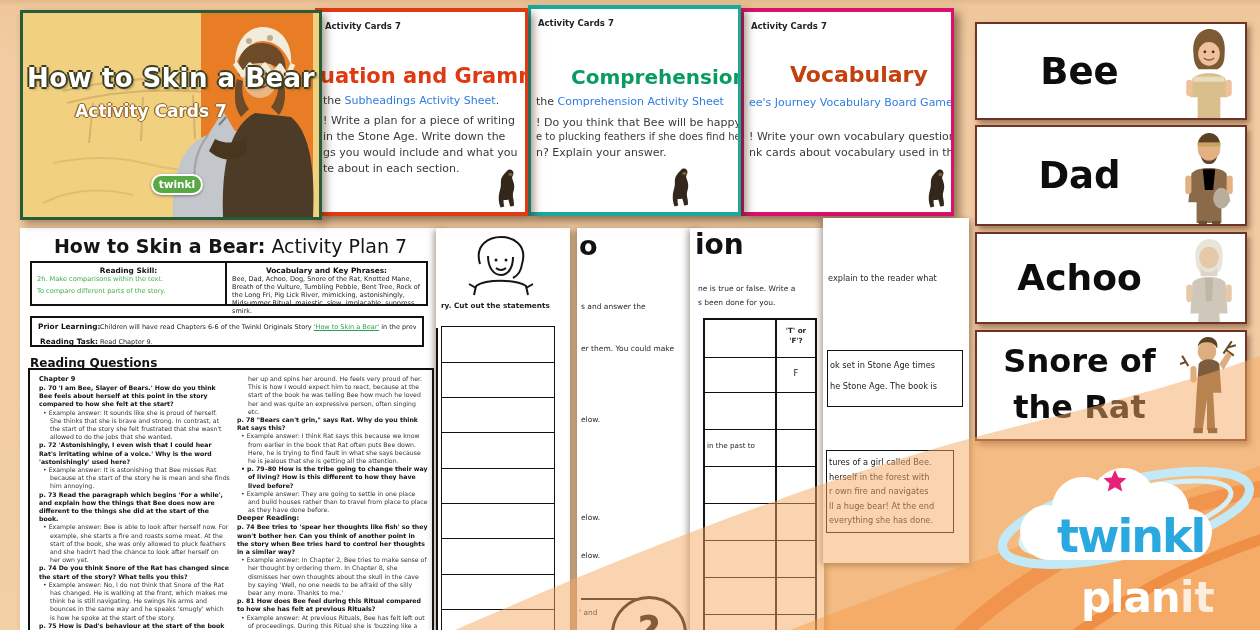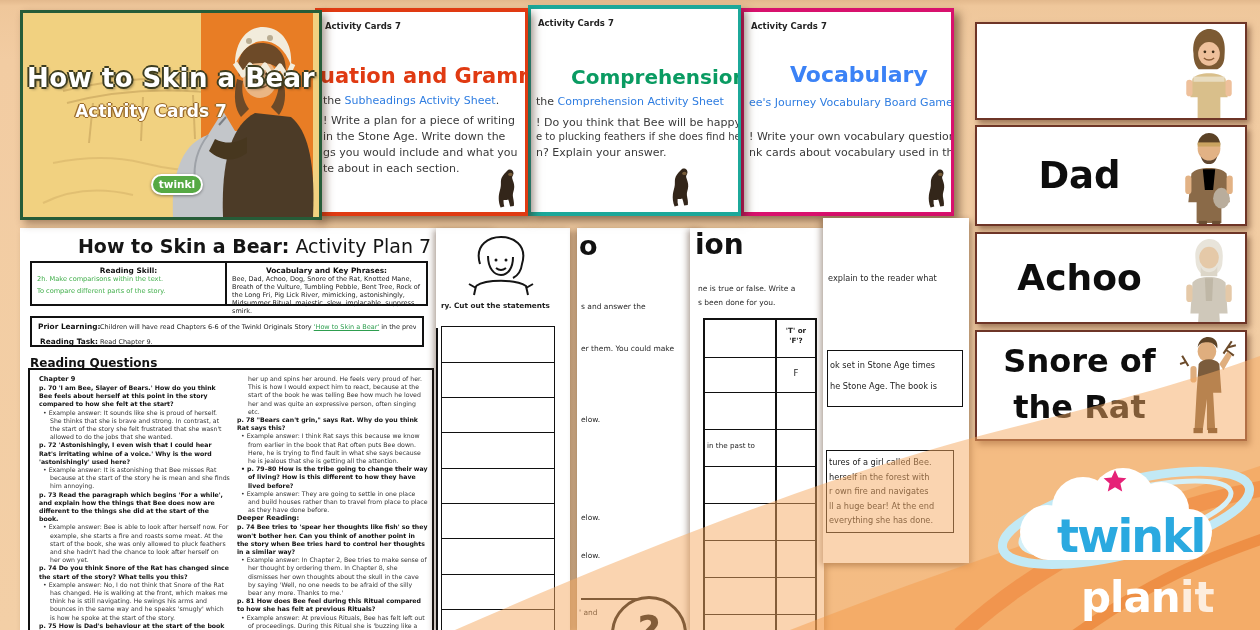--- a/index.html
+++ b/index.html
@@ -19,38 +19,38 @@
 
   
   .acard{position:absolute;width:207px;height:200px;background:#fff;overflow:hidden;box-shadow:5px 5px 9px rgba(60,35,15,.55);}
   #cardA{left:315px;top:8px;border:3px solid #e03a12;border-top-width:4px;border-bottom-width:4px;z-index:8;}
   #cardB{left:528px;top:5px;border:3px solid #1ca89a;border-top-width:4px;border-bottom-width:4px;height:203px;z-index:7;}
   #cardC{left:741px;top:8px;border:3px solid #d8116d;border-top-width:4px;border-bottom-width:4px;z-index:6;}
   .acard .hdr{position:absolute;left:7px;top:9px;font-size:8.5px;font-weight:bold;color:#222;}
   .acard .ttl{position:absolute;font-weight:bold;white-space:nowrap;}
   #cardA .ttl{left:2px;top:52px;font-size:21px;color:#e03a12;}
   #cardB .ttl{left:40px;top:56px;font-size:20px;color:#0a9b62;}
-  #cardC .ttl{left:46px;top:50px;font-size:22px;color:#3b82f6;}
+  #cardC .ttl{left:46px;top:50px;font-size:22px;color:#c2410c;}
   .ln{position:absolute;left:5px;font-size:11px;color:#3a3a3a;white-space:nowrap;}
   .lnk{color:#2f7de1;font-weight:normal;}
   .bear{position:absolute;width:22px;height:42px;}
 
   
   .ncard{position:absolute;left:975px;width:268px;background:#fff;border:2px solid #6e3527;box-shadow:3px 4px 6px rgba(80,40,20,.5);overflow:hidden;z-index:10;}
   .nlab{position:absolute;left:0;width:205px;text-align:center;font-weight:bold;color:#0d0d0d;}
   .nchar{position:absolute;right:5px;top:3px;bottom:3px;width:62px;}
   #nc-bee{top:22px;height:94px;}   #nc-bee .nlab{top:26px;font-size:37px;}
   #nc-dad{top:125px;height:97px;}  #nc-dad .nlab{top:27px;font-size:37px;}
   #nc-achoo{top:232px;height:88px;}#nc-achoo .nlab{top:23px;font-size:36px;}
   #nc-snore{top:330px;height:107px;}
   #nc-snore .l1{top:10px;font-size:32px;}
   #nc-snore .l2{top:56px;font-size:32px;}
 
   
-  #plan{left:20px;top:228px;width:421px;height:402px;background:#fff;box-shadow:4px 3px 7px rgba(70,40,20,.4);overflow:hidden;z-index:3;padding-left:48px;}
+  #plan{left:20px;top:228px;width:421px;height:402px;background:#fff;box-shadow:4px 3px 7px rgba(70,40,20,.4);overflow:hidden;z-index:3;}
   #plan-title{left:0;right:0;top:7px;text-align:center;font-size:19px;color:#151515;}
   #plan-title .tb{font-weight:bold;}
   #tbl1{left:10px;top:33px;width:394px;height:41px;border:2.5px solid #111;display:flex;}
   #tbl1 .c1{width:183px;border-right:2.5px solid #111;padding:3px 5px;}
   #tbl1 .c2{flex:1;padding:3px 5px;}
   .lab{font-size:7.4px;font-weight:bold;color:#111;text-align:center;}
   .green{font-size:6.6px;color:#3fae49;}
   .green2{margin-top:4px;}
   #vocab-text{font-size:6.5px;line-height:8.1px;color:#222;}
   #tbl2{left:10px;top:88px;width:394px;height:31px;border:2.5px solid #111;padding:4px 6px;box-sizing:border-box;}
@@ -178,20 +178,21 @@
     <div class="ln" style="top:84px"><span class="lnk">ee's Journey Vocabulary Board Game</span></div>
     <div class="ln" style="top:118px">! Write your own vocabulary questions</div>
     <div class="ln" style="top:134px">nk cards about vocabulary used in the</div>
     <svg class="bear" style="left:180px;top:156px" viewBox="0 0 22 42">
       <path d="M14,2 c3,-1.5 6,1 5.4,4 c-0.4,1.8 -1.6,2.6 -1.2,4.2 c0.9,3.4 2.3,5.5 2,9.2 c-0.2,3.6 -1.7,5.6 -1.3,8.8 c0.4,3.6 1.5,5.9 0.9,9.8 l-3.6,0.6 c-0.7,-2.6 -1,-4.9 -2,-7.1 c-1.5,0.5 -3,0.6 -4.6,0.4 c-0.2,2.3 0,4.5 0.7,6.7 l-3.7,0.9 c-1.7,-4 -2.2,-8.1 -1.7,-12.4 c0.4,-3.5 1.6,-5.7 1.9,-9.1 c0.3,-3.2 -0.4,-5.5 1,-8.5 c1.4,-3 3.9,-5 6.2,-7.5z" fill="#33261a"></path>
       <ellipse cx="16.4" cy="6.4" rx="2.2" ry="1.6" fill="#8a6b42" opacity="0.8"></ellipse>
     </svg>
   </div>
 
   <div id="nc-bee" class="ncard">
+    <div class="nlab">Bee</div>
     <svg class="nchar" viewBox="0 0 60 92">
       <path d="M15,26 C13,8 24,2 30,2 C40,2 47,10 45,28 C45,35 42,39 38,41 L20,41 C16,37 15,31 15,26Z" fill="#7c5a33"></path>
       <ellipse cx="30" cy="26" rx="10.5" ry="11.5" fill="#eec09b"></ellipse>
       <path d="M25,30 q5,4 10,0" stroke="#8a5b35" fill="none" stroke-width="1.3"></path>
       <circle cx="26" cy="24" r="1.3" fill="#3c2b16"></circle>
         <circle cx="34" cy="24" r="1.3" fill="#3c2b16"></circle>
       <path d="M16,22 C18,12 24,8 30,8 C37,8 43,13 44,22 C40,16 36,14 30,14 C24,14 19,16 16,22Z" fill="#7c5a33"></path>
       <path d="M14,50 C20,43 40,43 46,50 L48,68 L41,68 L41,90 L19,90 L19,68 L12,68 Z" fill="#d9bf8b"></path>
       <rect x="8" y="51" width="6" height="16" rx="3" fill="#eec09b"></rect>
       <rect x="46" y="51" width="6" height="16" rx="3" fill="#eec09b"></rect>

